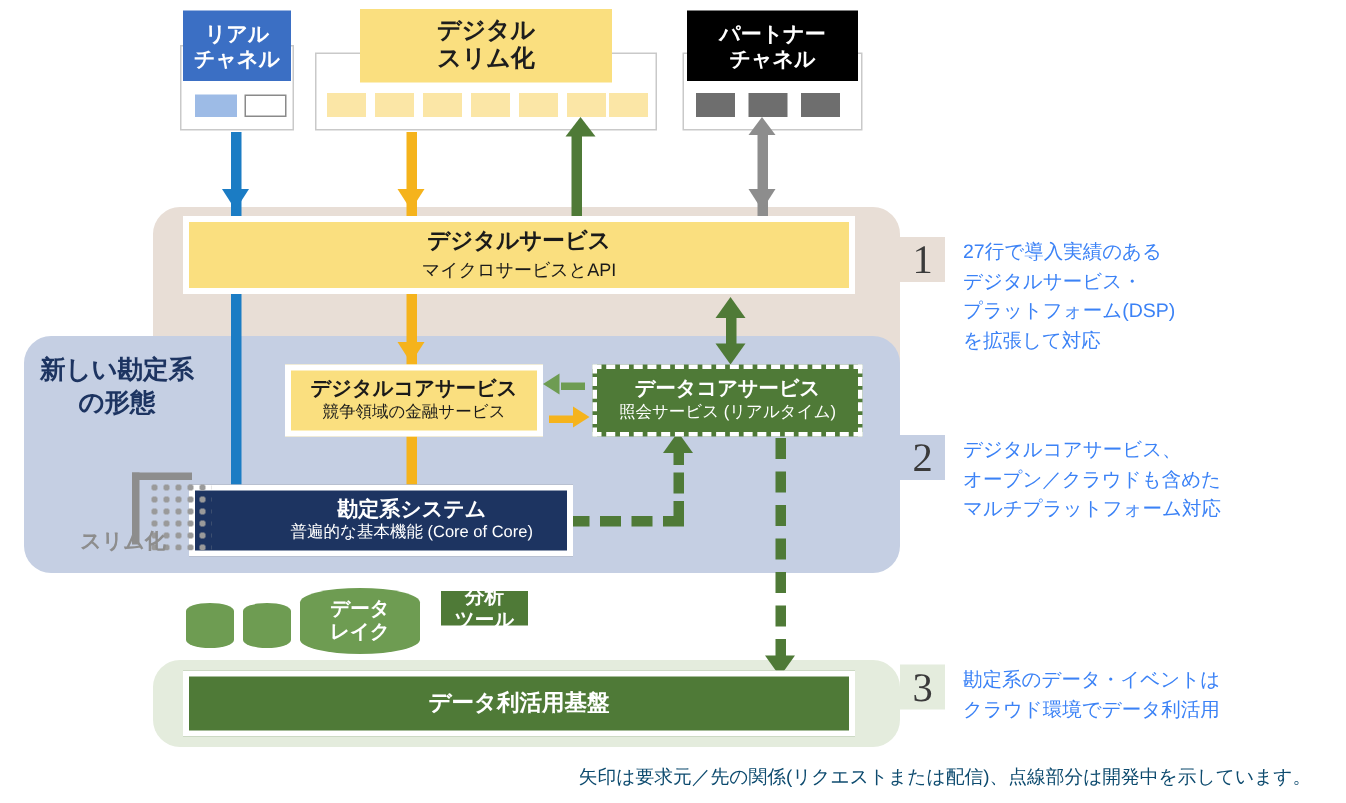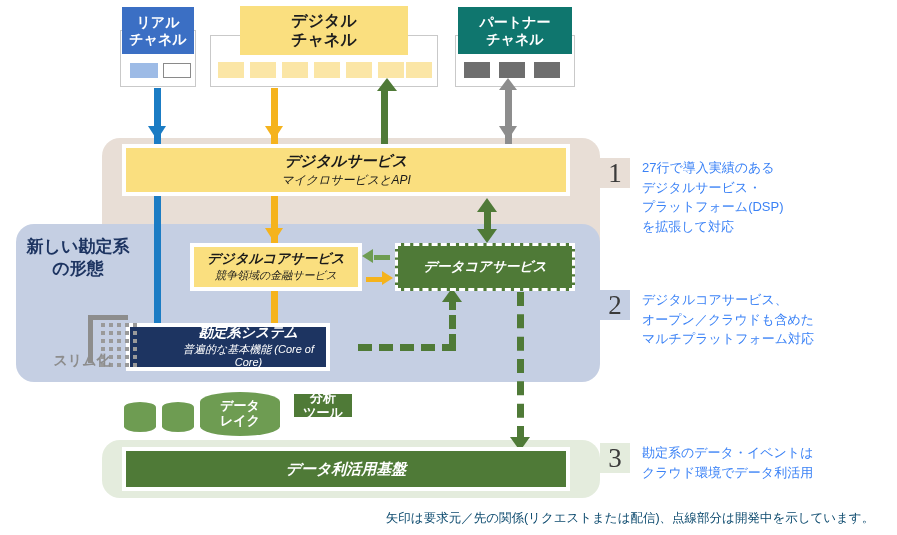--- a/index.html
+++ b/index.html
@@ -25,51 +25,51 @@
   #frame-partner { left: 455px; top: 35px;  width: 120px; height: 52px; }
 
   
   .chan-head {
     position: absolute; color: #ffffff; font-weight: bold;
     display: flex; flex-direction: column; align-items: center;
     justify-content: center; line-height: 1.18; text-align: center;
   }
   #head-real    { left: 122px; top: 7px;  width: 72px;  height: 47px; background: #3b6fc4; font-size: 14px; }
   #head-digital { left: 240px; top: 6px;  width: 168px; height: 49px; background: #fadf7f; color: #1d1d1d; font-size: 16px; }
-  #head-partner { left: 458px; top: 7px;  width: 114px; height: 47px; background: #0f766e; font-size: 14px; }
+  #head-partner { left: 458px; top: 7px;  width: 114px; height: 47px; background: #000000; font-size: 14px; }
 
   
   .chip { position: absolute; }
   #chip-r1 { left: 130px; top: 63px; width: 28px; height: 15px; background: #9dbbe6; }
   #chip-r2 { left: 163px; top: 63px; width: 28px; height: 15px; background: #ffffff; border: 1px solid #8a8a8a; }
   .chip-dig { top: 62px; width: 26px; height: 16px; background: #fbe6a6; }
   .chip-par { top: 62px; width: 26px; height: 16px; background: #6e6e6e; }
 
   
   .box {
     position: absolute; border: 4px solid #ffffff;
     display: flex; flex-direction: column; align-items: center;
-    justify-content: center; text-align: center; line-height: 1.25; font-style: italic;
+    justify-content: center; text-align: right; line-height: 1.25;
   }
   .box .t1 { font-weight: bold; }
   .box .t2 { }
 
   #box-dsvc { left: 122px; top: 144px; width: 448px; height: 52px; background: #fadf7f; color: #1a1a1a; }
   #box-dsvc .t1 { font-size: 15px; }
   #box-dsvc .t2 { font-size: 12px; margin-top: 2px; }
 
   #box-dcore { left: 190px; top: 243px; width: 172px; height: 48px; background: #fadf7f; color: #1a1a1a; }
   #box-dcore .t1 { font-size: 13.5px; }
   #box-dcore .t2 { font-size: 11px; margin-top: 1px; }
 
   #box-datacore { left: 395px; top: 243px; width: 180px; height: 48px; background: #4f7a37; color: #ffffff; border: 3px dashed #ffffff; }
   #box-datacore .t1 { font-size: 13.5px; }
   #box-datacore .t2 { font-size: 11px; margin-top: 1px; }
 
-  #box-kanjo { left: 126px; top: 323px; width: 204px; height: 48px; background: #1d3461; color: #ffffff; padding-left: 41px; }
+  #box-kanjo { left: 126px; top: 323px; width: 256px; height: 48px; background: #1d3461; color: #ffffff; padding-left: 41px; }
   #box-kanjo .t1 { font-size: 14px; }
   #box-kanjo .t2 { font-size: 11px; margin-top: 1px; }
 
   #box-dataplat { left: 122px; top: 447px; width: 448px; height: 44px; background: #4f7a37; color: #ffffff; }
   #box-dataplat .t1 { font-size: 15px; }
 
   
   #label-newcore {
     position: absolute; left: 18px; top: 236px; width: 120px;
     color: #1d3461; font-weight: bold; font-size: 17px;
@@ -207,21 +207,21 @@
   <div class="chip chip-dig" style="left:346px"></div>
   <div class="chip chip-dig" style="left:378px"></div>
   <div class="chip chip-dig" style="left:406px"></div>
   <div class="chip chip-par" style="left:464px"></div>
   <div class="chip chip-par" style="left:499px"></div>
   <div class="chip chip-par" style="left:534px"></div>
 
   <div class="chan-head" id="head-real" style="white-space:pre-line">リアル
 チャネル</div>
   <div class="chan-head" id="head-digital" style="white-space:pre-line">デジタル
-チャネル</div>
+スリム化</div>
   <div class="chan-head" id="head-partner" style="white-space:pre-line">パートナー
 チャネル</div>
 
   <div class="vline" id="blue-line"></div>
   <div class="vhead" id="blue-head1"></div>
   <div class="vhead" id="blue-head2"></div>
 
   <div class="vline" id="ylw-line"></div>
   <div class="vhead" id="ylw-head1"></div>
   <div class="vhead" id="ylw-head2"></div>
@@ -255,20 +255,21 @@
     <div class="t2">マイクロサービスとAPI</div>
   </div>
 
   <div class="box" id="box-dcore">
     <div class="t1">デジタルコアサービス</div>
     <div class="t2">競争領域の金融サービス</div>
   </div>
 
   <div class="box" id="box-datacore">
     <div class="t1">データコアサービス</div>
+    <div class="t2">照会サービス (リアルタイム)</div>
   </div>
 
   <div class="box" id="box-kanjo">
     <div class="t1">勘定系システム</div>
     <div class="t2">普遍的な基本機能 (Core of Core)</div>
   </div>
 
   <div class="cyl" id="cyl-a"></div>
   <div class="cyl" id="cyl-b"></div>
   <div class="cyl" id="cyl-lake" style="white-space:pre-line">データ

